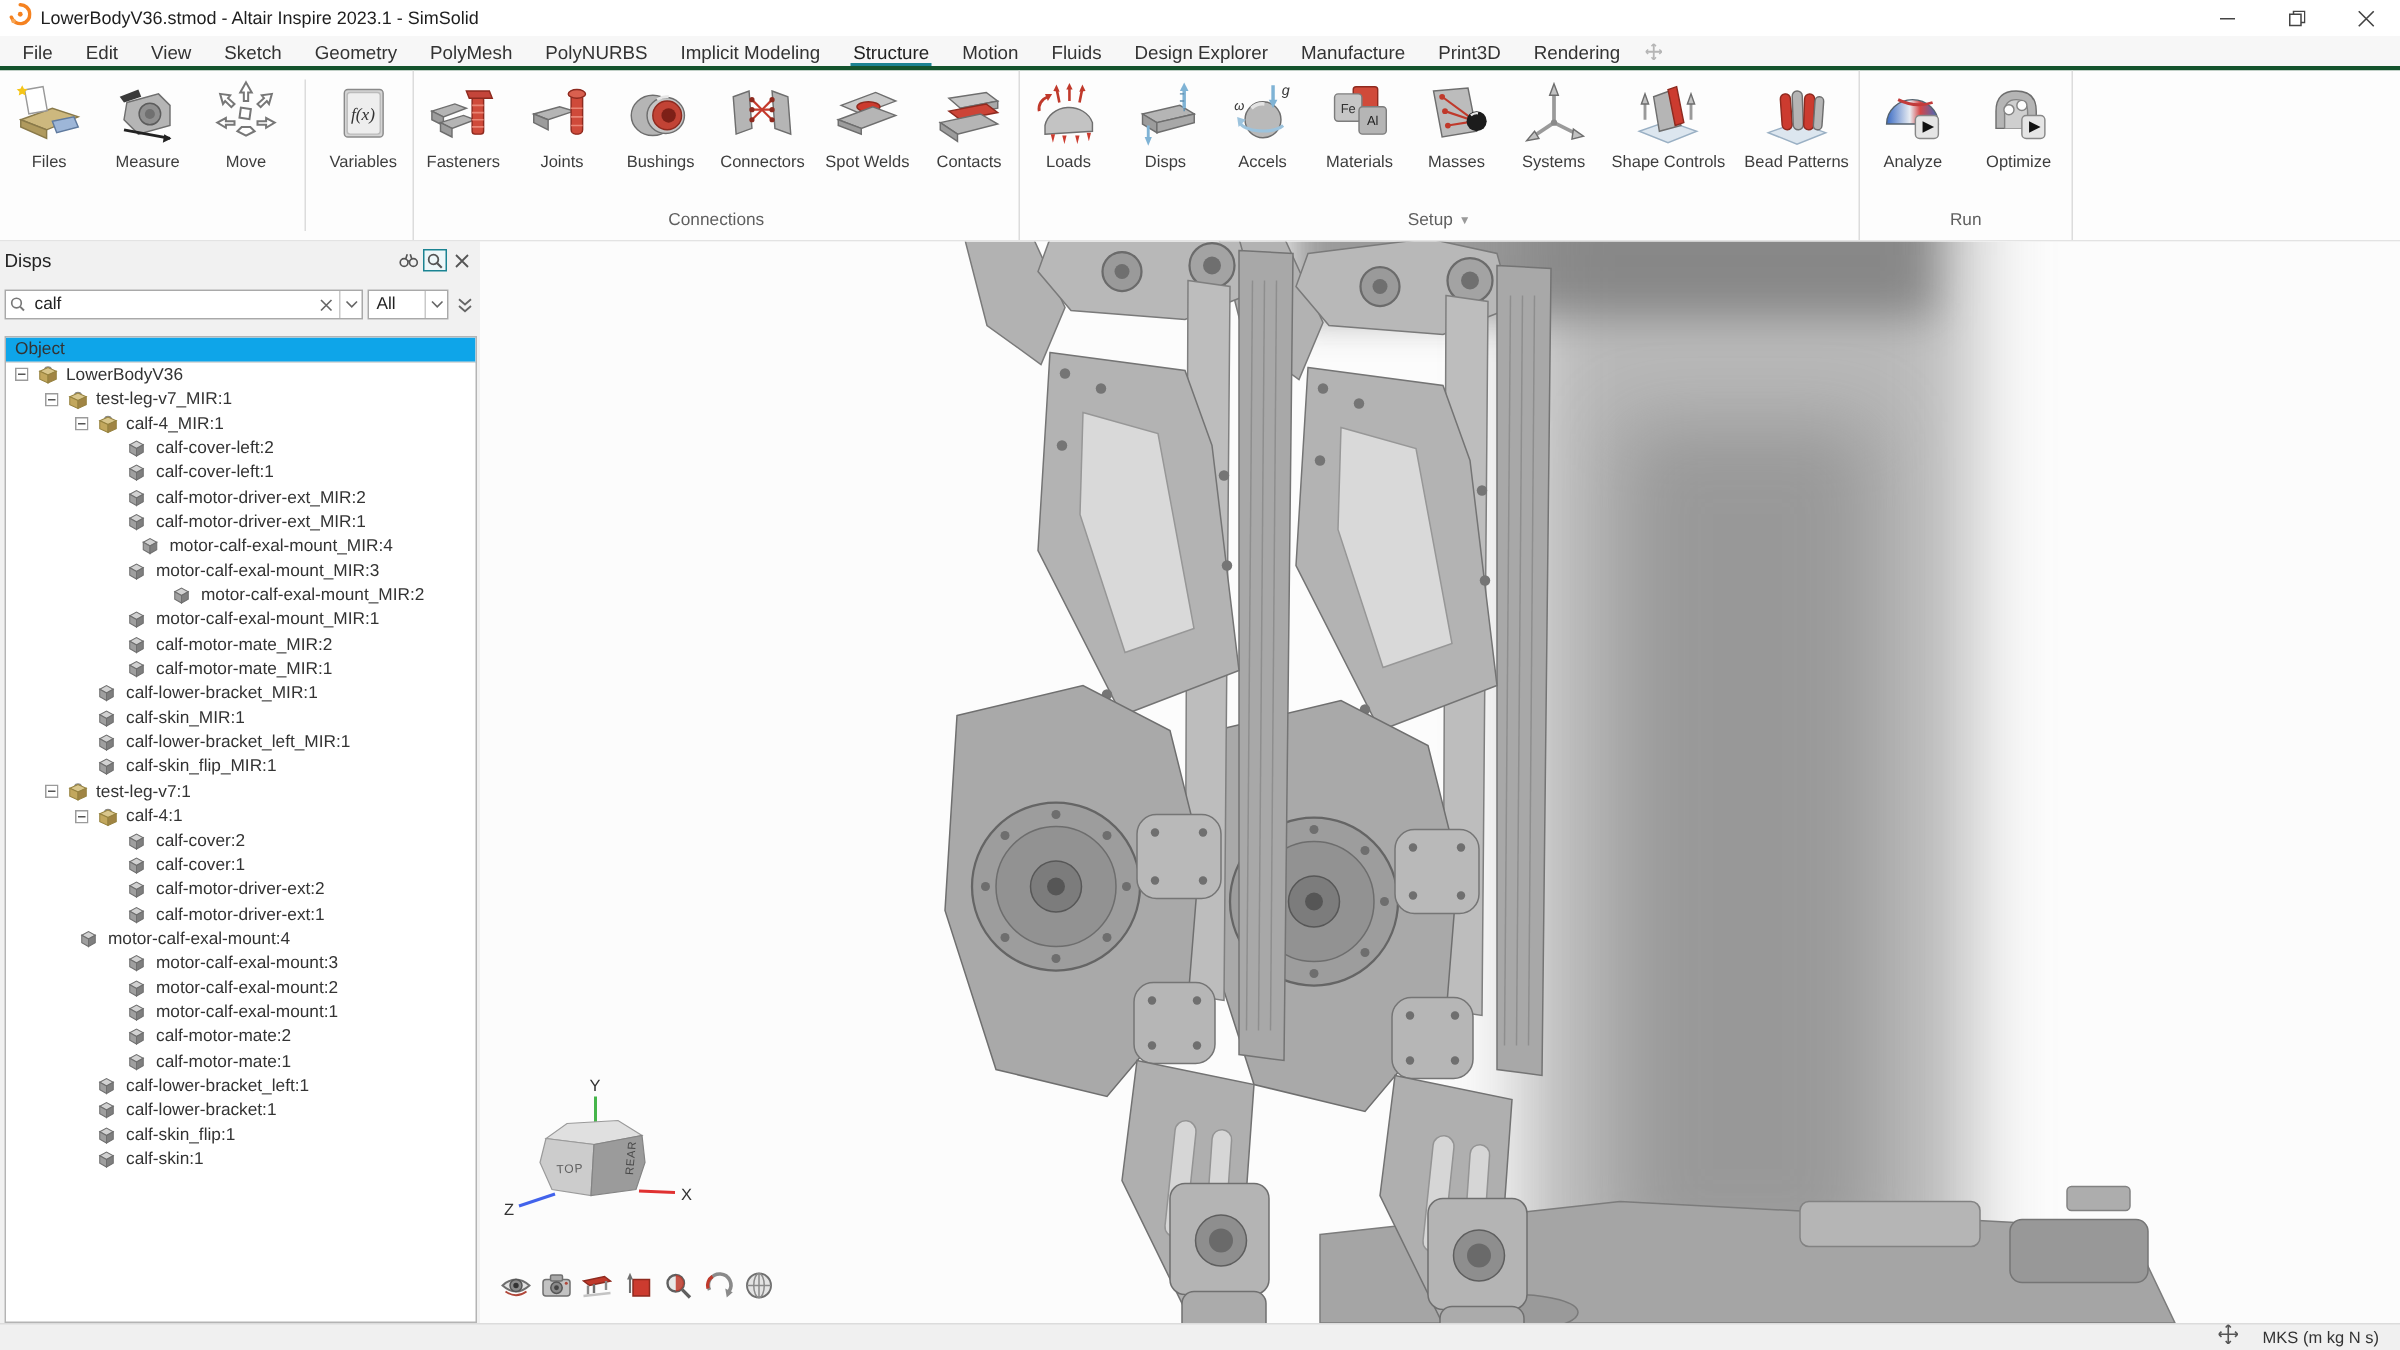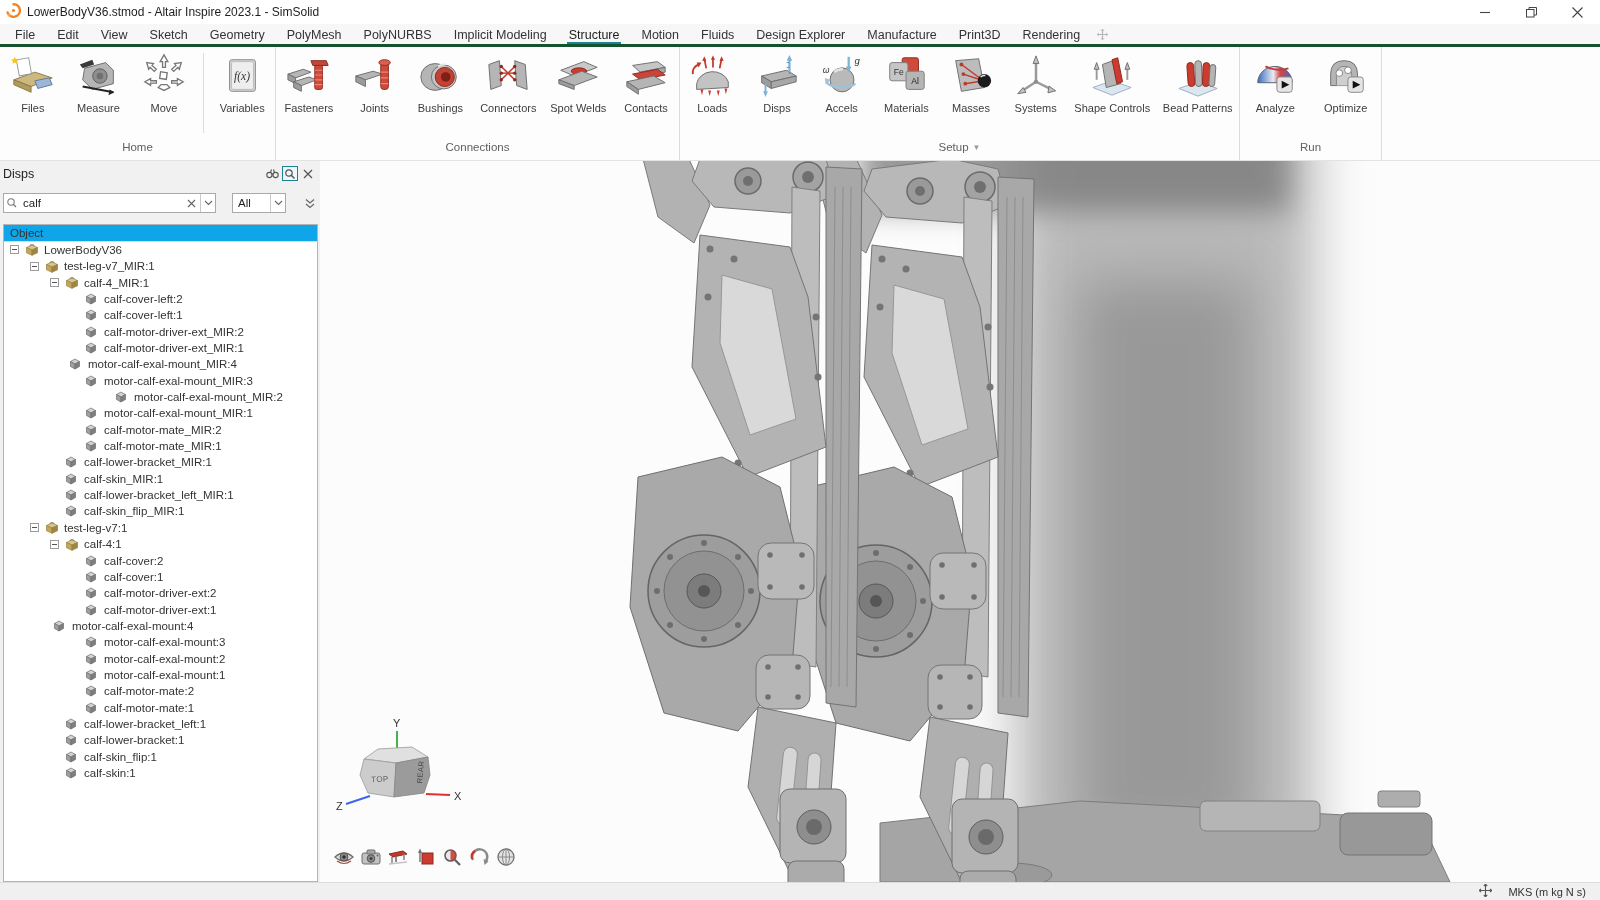--- a/index.html
+++ b/index.html
@@ -33,21 +33,21 @@
 
 .main { display:flex; height:721px; }
 
 
 .left-panel { width:320px; background:#f1f1f1; padding:4px 2px 0 3px; display:flex; flex-direction:column; }
 .panel-header { height:18px; display:flex; align-items:center; }
 .panel-title { font-size:12.5px; color:#222; }
 .panel-hicons { margin-left:auto; display:flex; align-items:center; gap:2px; padding-right:2px; }
 .ph-icon { width:16px; height:15px; display:flex; align-items:center; justify-content:center; }
 .ph-icon.boxed { border:1px solid var(--accent); background:#eef7f9; }
-.search-row { display:flex; align-items:center; margin-top:3px; gap:16px; height:36px; }
+.search-row { display:flex; align-items:center; margin-top:3px; gap:3px; height:36px; }
 .search-field { flex:1; display:flex; align-items:center; background:#fff; border:1px solid #a9a9a9; height:20px; }
 .search-text { flex:1; font-size:11.5px; color:#222; padding-left:3px; }
 .sf-seg { width:15px; height:100%; display:flex; align-items:center; justify-content:center; border-left:1px solid #c9c9c9; }
 .sf-clear { width:18px; display:flex; align-items:center; justify-content:center; }
 .filter-select { width:54px; height:20px; background:#fff; border:1px solid #a9a9a9; display:flex; align-items:center; }
 .filter-text { flex:1; font-size:11.5px; color:#222; padding-left:5px; }
 .expand-btn { width:16px; display:flex; align-items:center; justify-content:center; }
 .tree-box { margin-top:3px; background:#fff; border:1px solid #b4b4b4; height:673px; overflow:hidden; }
 .tree-header { height:17px; line-height:16px; background:#0ea5e9; border-bottom:1px solid #dadada; font-size:11.5px; color:#333; padding-left:6px; }
 .tree-row { height:16.35px; display:flex; align-items:center; font-size:11.5px; color:#333; white-space:nowrap; }
@@ -174,21 +174,20 @@
           <span>
             <svg viewBox="0 0 48 48">
               <rect x="11" y="7" width="27" height="33" rx="2.5" fill="#d5d5d5" stroke="#8a8a8a"></rect>
               <rect x="13" y="9" width="23" height="29" rx="2" fill="#eee" stroke="#bbb"></rect>
               <text x="24" y="28" text-anchor="middle" font-size="12" font-style="italic" font-family="Liberation Serif,serif" fill="#333">f(x)</text>
             </svg>
           </span>
           <div class="ritem-label">Variables</div>
         </div>
       </div>
-      <div class="rgroup-label"><span>Home</span></div>
     </div>
     <div class="rgroup" style="width:404px">
       <div class="rgroup-items">
         <div class="ritem">
           <span>
             <svg viewBox="0 0 48 48">
               <polygon points="2,22 18,17 26,20 10,26" fill="#b5b5b5" stroke="#6e6e6e"></polygon>
               <polygon points="2,22 10,26 10,32 2,28" fill="#9c9c9c" stroke="#6e6e6e"></polygon>
               <polygon points="8,30 24,25 32,28 16,34" fill="#b5b5b5" stroke="#6e6e6e"></polygon>
               <polygon points="8,30 16,34 16,40 8,36" fill="#9c9c9c" stroke="#6e6e6e"></polygon>
@@ -601,21 +600,21 @@
             <span class="spacer"></span>
             <span class="t-icon">
               <svg width="12" height="12" viewBox="0 0 12 12">
                 <polygon points="1.5,3.5 6,1 10.5,3.5 6,6" fill="#d2d2d2" stroke="#6f6f6f" stroke-width="0.7"></polygon>
                 <polygon points="1.5,3.5 6,6 6,11 1.5,8.5" fill="#9f9f9f" stroke="#6f6f6f" stroke-width="0.7"></polygon>
                 <polygon points="10.5,3.5 6,6 6,11 10.5,8.5" fill="#7f7f7f" stroke="#6f6f6f" stroke-width="0.7"></polygon>
               </svg>
             </span>
             <span class="tree-label">calf-motor-driver-ext_MIR:1</span>
           </div>
-          <div class="tree-row" style="padding-left:50px">
+          <div class="tree-row" style="padding-left:75px">
             <span class="spacer"></span>
             <span class="t-icon">
               <svg width="12" height="12" viewBox="0 0 12 12">
                 <polygon points="1.5,3.5 6,1 10.5,3.5 6,6" fill="#d2d2d2" stroke="#6f6f6f" stroke-width="0.7"></polygon>
                 <polygon points="1.5,3.5 6,6 6,11 1.5,8.5" fill="#9f9f9f" stroke="#6f6f6f" stroke-width="0.7"></polygon>
                 <polygon points="10.5,3.5 6,6 6,11 10.5,8.5" fill="#7f7f7f" stroke="#6f6f6f" stroke-width="0.7"></polygon>
               </svg>
             </span>
             <span class="tree-label">motor-calf-exal-mount_MIR:4</span>
           </div>

